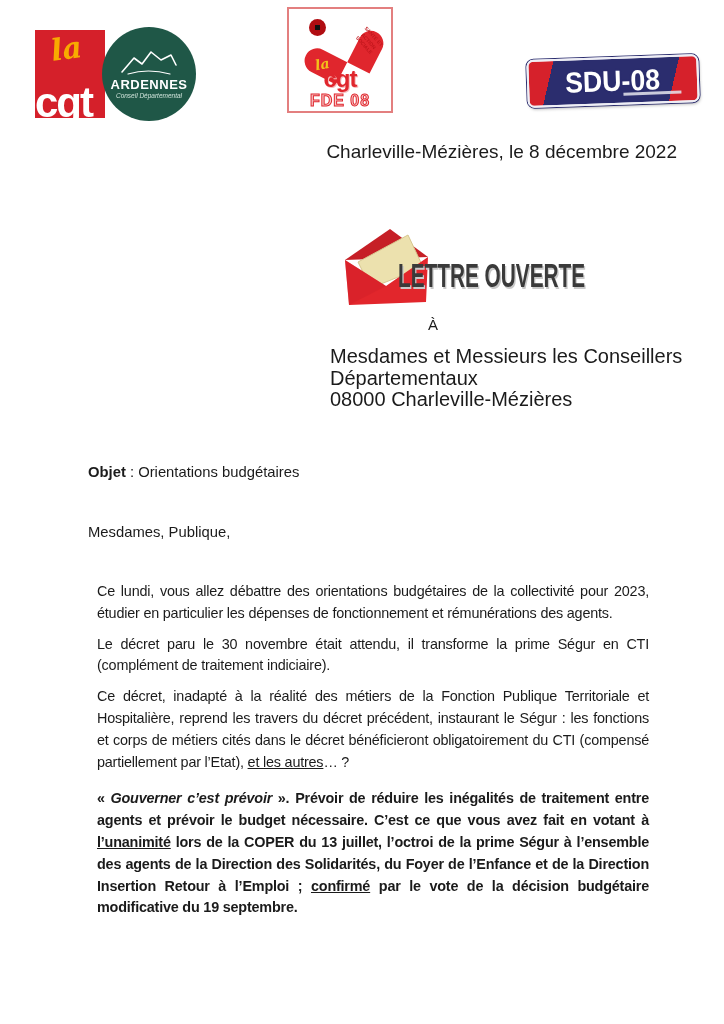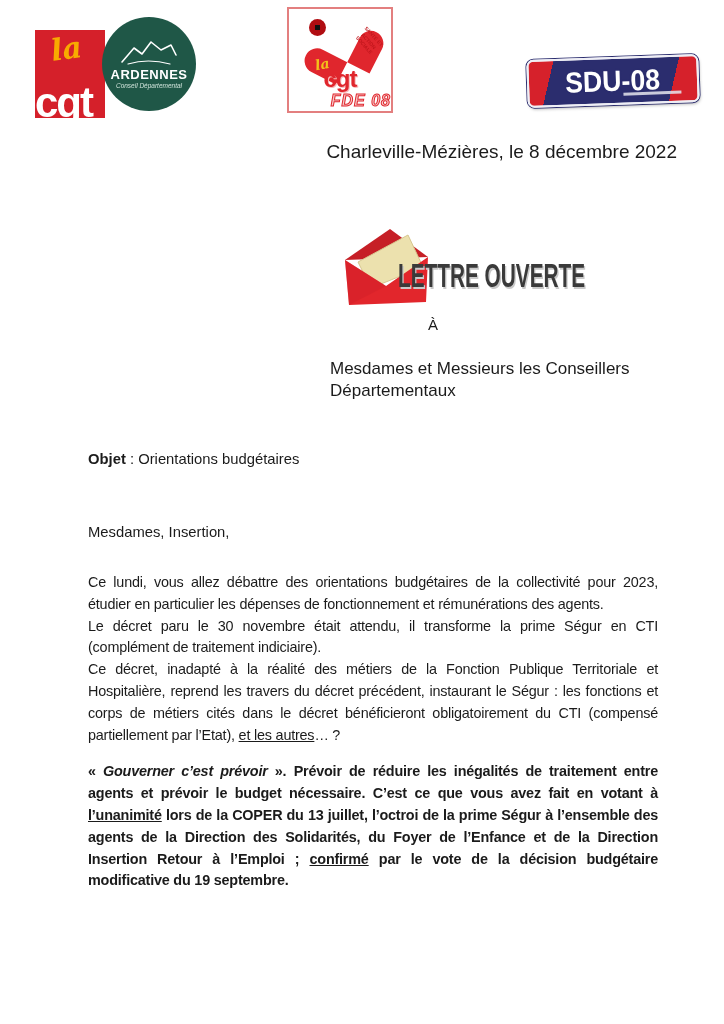--- a/index.html
+++ b/index.html
@@ -15,21 +15,21 @@
   .logo-cgt .la{
     position:absolute;left:16px;top:4px;font-family:"DejaVu Serif",serif;
     font-style:italic;font-weight:bold;font-size:30px;color:#f8aa00;
     transform:rotate(-8deg);line-height:1;
   }
   .logo-cgt .cgt{
     position:absolute;left:0px;bottom:-6px;font-size:42px;font-weight:800;
     color:#ffffff;letter-spacing:-2px;line-height:1;
   }
   .logo-ardennes{
-    position:absolute;left:102px;top:17px;width:94px;height:94px;border-radius:50%;
+    position:absolute;left:102px;top:27px;width:94px;height:94px;border-radius:50%;
     background:#1f5747;display:flex;flex-direction:column;align-items:center;
     justify-content:center;text-align:center;
   }
   .logo-ardennes svg{display:block;margin-bottom:2px;}
   .ard-name{color:#fff;font-size:13px;font-weight:bold;letter-spacing:0.5px;line-height:1;}
   .ard-sub{color:#cfe3da;font-size:6.5px;font-style:italic;margin-top:2px;line-height:1;}
 
   .logo-fde{
     position:absolute;left:287px;top:7px;width:106px;height:106px;background:#fff;
     border:2px solid #e37f7f;
@@ -53,22 +53,22 @@
   .fde-la{
     position:absolute;left:26px;top:48px;font-family:"DejaVu Serif",serif;font-style:italic;
     font-weight:bold;font-size:14px;color:#f3c21a;transform:rotate(-10deg);z-index:4;line-height:1;
   }
   .fde-cgt{
     position:absolute;left:0;top:58px;width:100%;text-align:center;font-size:24px;
     font-weight:800;color:#e0262d;letter-spacing:-1px;line-height:1;z-index:4;
     text-shadow:1px 1px 0 #f6baba;
   }
   .fde-unit{
-    position:absolute;left:0;top:84px;width:100%;text-align:right;
-    font-size:16px;font-weight:bold;font-style:italic;letter-spacing:1px;
+    position:absolute;left:0;top:84px;width:100%;text-align:center;
+    font-size:16px;font-weight:bold;letter-spacing:1px;
     color:#f6c9c9;-webkit-text-stroke:1px #e0262d;line-height:1;
   }
 
   .logo-sdu{
     position:absolute;left:527px;top:57px;width:172px;height:48px;
     transform:rotate(-2deg);border-radius:7px;
     background:linear-gradient(105deg,#d6212b 0 14%,#2b2d6e 14% 84%,#d6212b 84%);
     border:2px solid #efeff6;box-shadow:0 0 0 1px #2b2d6e, 1px 2px 3px rgba(0,0,0,.25);
     display:flex;align-items:center;justify-content:center;
   }
@@ -83,31 +83,31 @@
   
   .date-line{position:absolute;right:47px;top:141px;font-size:19px;}
   .envelope{position:absolute;left:338px;top:226px;}
   .letter-title{
     position:absolute;left:398px;top:258px;font-size:33px;font-weight:800;
     color:#3a3a3a;letter-spacing:0;line-height:1.1;white-space:nowrap;
     transform:scaleX(0.63);transform-origin:left center;
     text-shadow:2px 2px 0 #c9c9c9;
   }
   .to-a{position:absolute;left:428px;top:316px;font-size:15px;}
-  .address{position:absolute;left:330px;top:358px;font-size:17px;line-height:21.5px;}
-  .objet{position:absolute;left:88px;top:451px;font-size:14.8px;}
+  .address{position:absolute;left:330px;top:346px;font-size:20px;line-height:21.5px;}
+  .objet{position:absolute;left:88px;top:464px;font-size:14.8px;}
   .objet b{font-weight:bold;}
   .salutation{position:absolute;left:88px;top:524px;font-size:14.8px;}
 
   
   .letter-body{
     position:absolute;left:88px;top:572px;width:570px;
     font-size:14.4px;line-height:21.8px;text-align:justify;letter-spacing:-0.2px;
   }
-  .letter-body p{margin:0;}
+  .letter-body p{margin:9px;}
   .letter-body p.gap{margin-top:15px;font-weight:bold;}
   .underline{text-decoration:underline;}
   .italic{font-style:italic;}
 </style>
 </head>
 <body>
 
 <div class="page" data-interactable="false">
 
   <div class="logo-cgt" data-interactable="false">
@@ -144,25 +144,26 @@
     <polygon points="7,34 52,3 90,31" fill="#c61f26"></polygon>
     <polygon points="20,36 70,9 85,41 33,62" fill="#ece1ae" stroke="#d6c68f" stroke-width="1"></polygon>
     <polygon points="7,34 48,60 90,31 88,76 11,79" fill="#e2262c"></polygon>
     <polygon points="7,34 48,60 11,79" fill="#d01f27" opacity="0.45"></polygon>
   </svg>
   <div class="letter-title" data-interactable="false">LETTRE OUVERTE</div>
 
   <div class="to-a" data-interactable="false">À</div>
   <div class="address" data-interactable="false">
     <div data-interactable="false">Mesdames et Messieurs les Conseillers Départementaux</div>
+    <div data-interactable="false">08000 Charleville-Mézières</div>
   </div>
 
   <div class="objet" data-interactable="false"><b data-interactable="false">Objet</b><span data-interactable="false"> : Orientations budgétaires</span></div>
 
-  <div class="salutation" data-interactable="false">Mesdames, Insertion,</div>
+  <div class="salutation" data-interactable="false">Mesdames, Publique,</div>
 
   <div class="letter-body" data-interactable="false">
       <p data-interactable="false"><span data-interactable="false">Ce lundi, vous allez débattre des orientations budgétaires de la collectivité pour 2023, étudier en particulier les dépenses de fonctionnement et rémunérations des agents.</span></p>
       <p data-interactable="false"><span data-interactable="false">Le décret paru le 30 novembre était attendu, il transforme la prime Ségur en CTI (complément de traitement indiciaire).</span></p>
       <p data-interactable="false"><span data-interactable="false">Ce décret, inadapté à la réalité des métiers de la Fonction Publique Territoriale et Hospitalière, reprend les travers du décret précédent, instaurant le Ségur : les fonctions et corps de métiers cités dans le décret bénéficieront obligatoirement du CTI (compensé partiellement par l’Etat), </span><span class="underline" data-interactable="false">et les autres</span><span data-interactable="false">… ?</span></p>
       <p data-interactable="false" class="gap"><span data-interactable="false">« </span><span class="italic" data-interactable="false">Gouverner c’est prévoir</span><span data-interactable="false"> ». Prévoir de réduire les inégalités de traitement entre agents et prévoir le budget nécessaire. C’est ce que vous avez fait en votant à </span><span class="underline" data-interactable="false">l’unanimité</span><span data-interactable="false"> lors de la COPER du 13 juillet, l’octroi de la prime Ségur à l’ensemble des agents de la Direction des Solidarités, du Foyer de l’Enfance et de la Direction Insertion Retour à l’Emploi ; </span><span class="underline" data-interactable="false">confirmé</span><span data-interactable="false"> par le vote de la décision budgétaire modificative du 19 septembre.</span></p>
     </div>
 
 </div>
 

